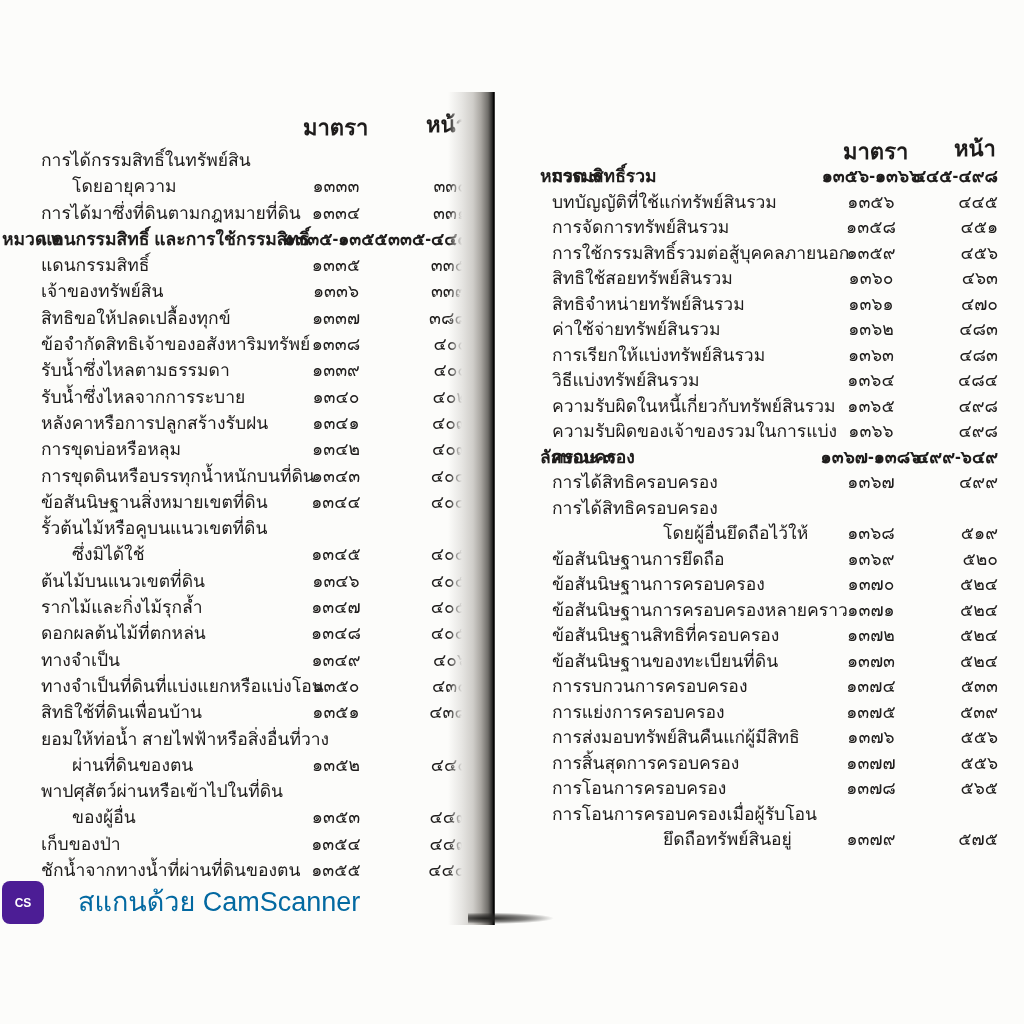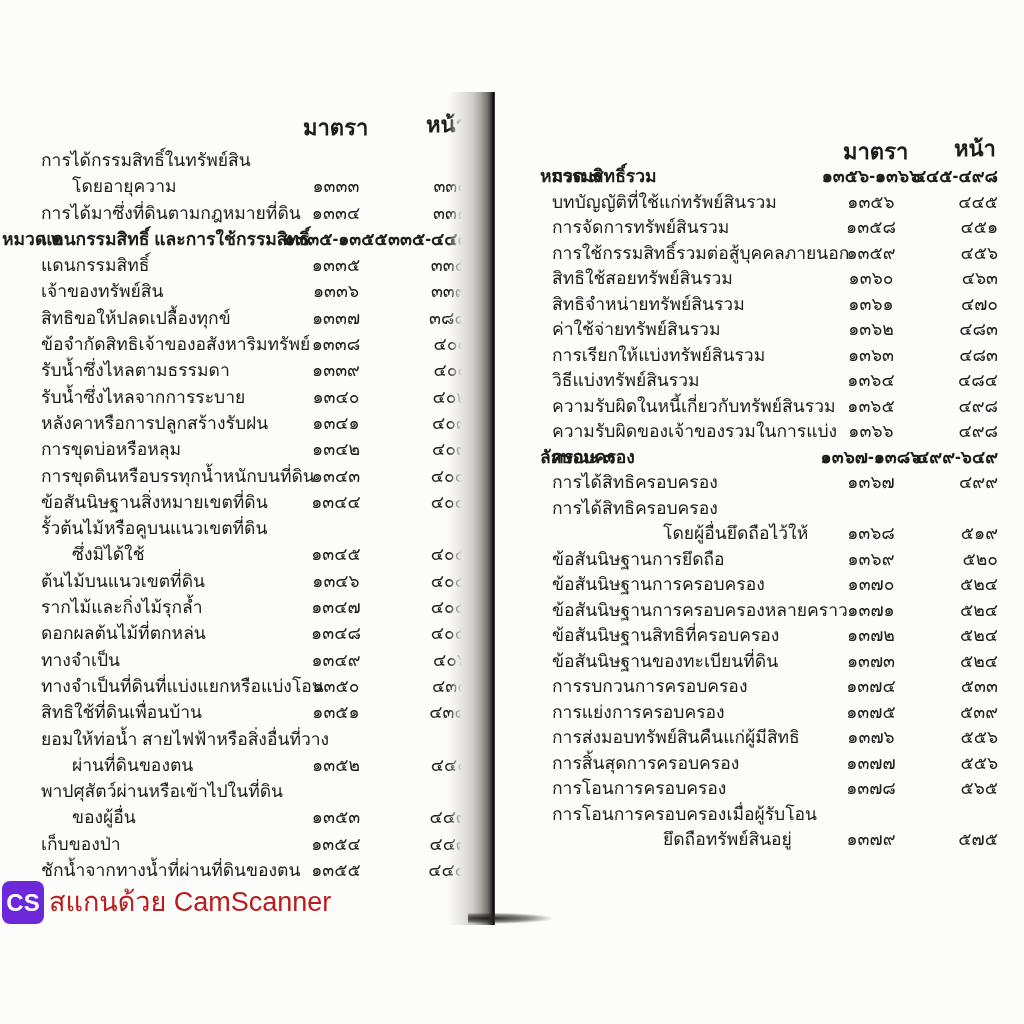--- a/index.html
+++ b/index.html
@@ -57,25 +57,25 @@
       rgba(253,253,252,0) 100%);
   }
   .gutter-curl{
     position:absolute;left:468px;top:912px;width:110px;height:14px;
     background:radial-gradient(ellipse 80% 55% at 18% 45%, #242321 0%, rgba(36,35,33,0.55) 45%, rgba(36,35,33,0) 75%);
   }
 
   
   .watermark{position:absolute;left:2px;top:881px;display:flex;align-items:center;gap:5px;}
   .cs-badge{
-    width:42px;height:43px;border-radius:8px;background:#6d28d9;
-    color:#ffffff;font-weight:700;font-size:24px;
+    width:42px;height:43px;border-radius:8px;background:#4c1d95;
+    color:#ffffff;font-weight:700;font-size:12px;
     display:flex;align-items:center;justify-content:center;flex:0 0 auto;
   }
-  .wm-text{font-size:27px;color:#b91c1c;line-height:43px;white-space:nowrap;}
+  .wm-text{font-size:27px;color:#0369a1;line-height:43px;white-space:nowrap;margin-left:29px;}
 </style>
 </head>
 <body>
 
 <div class="canvas">
 
   <span class="colhead" id="lh-sec">มาตรา</span>
   <span class="colhead" id="lh-pg">หน้า</span>
 
   <span class="colhead" id="rh-sec">มาตรา</span>

